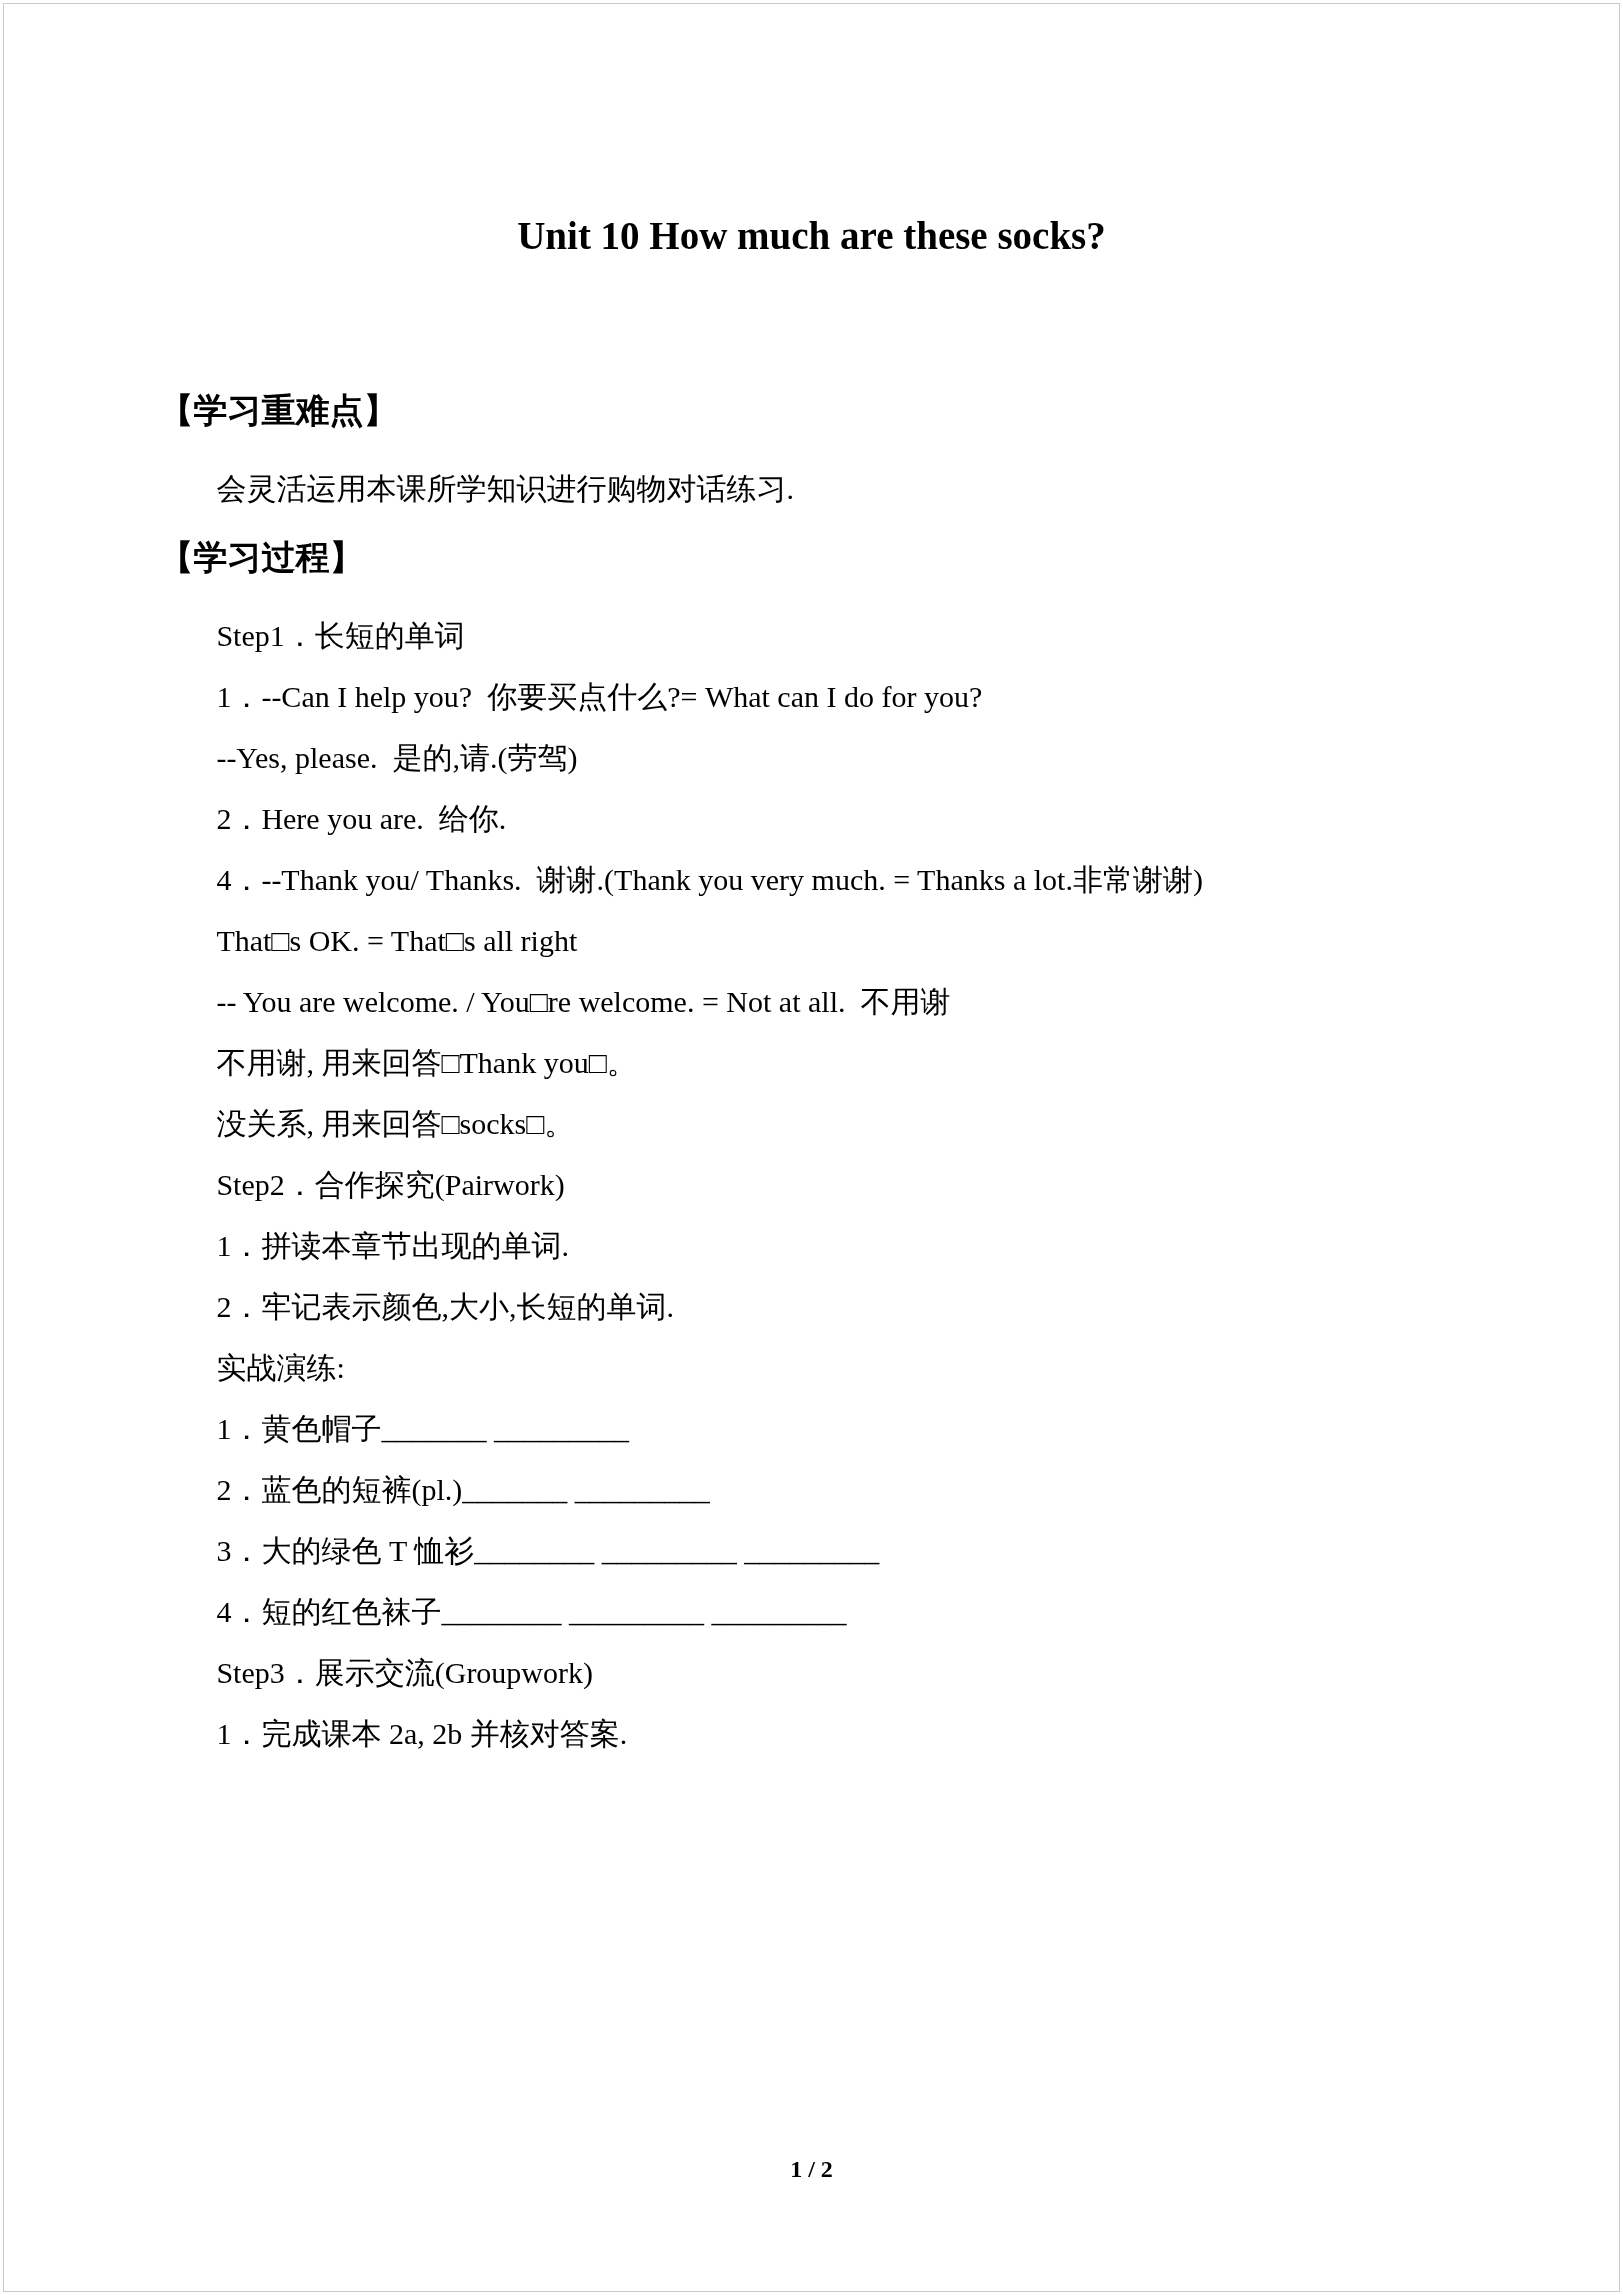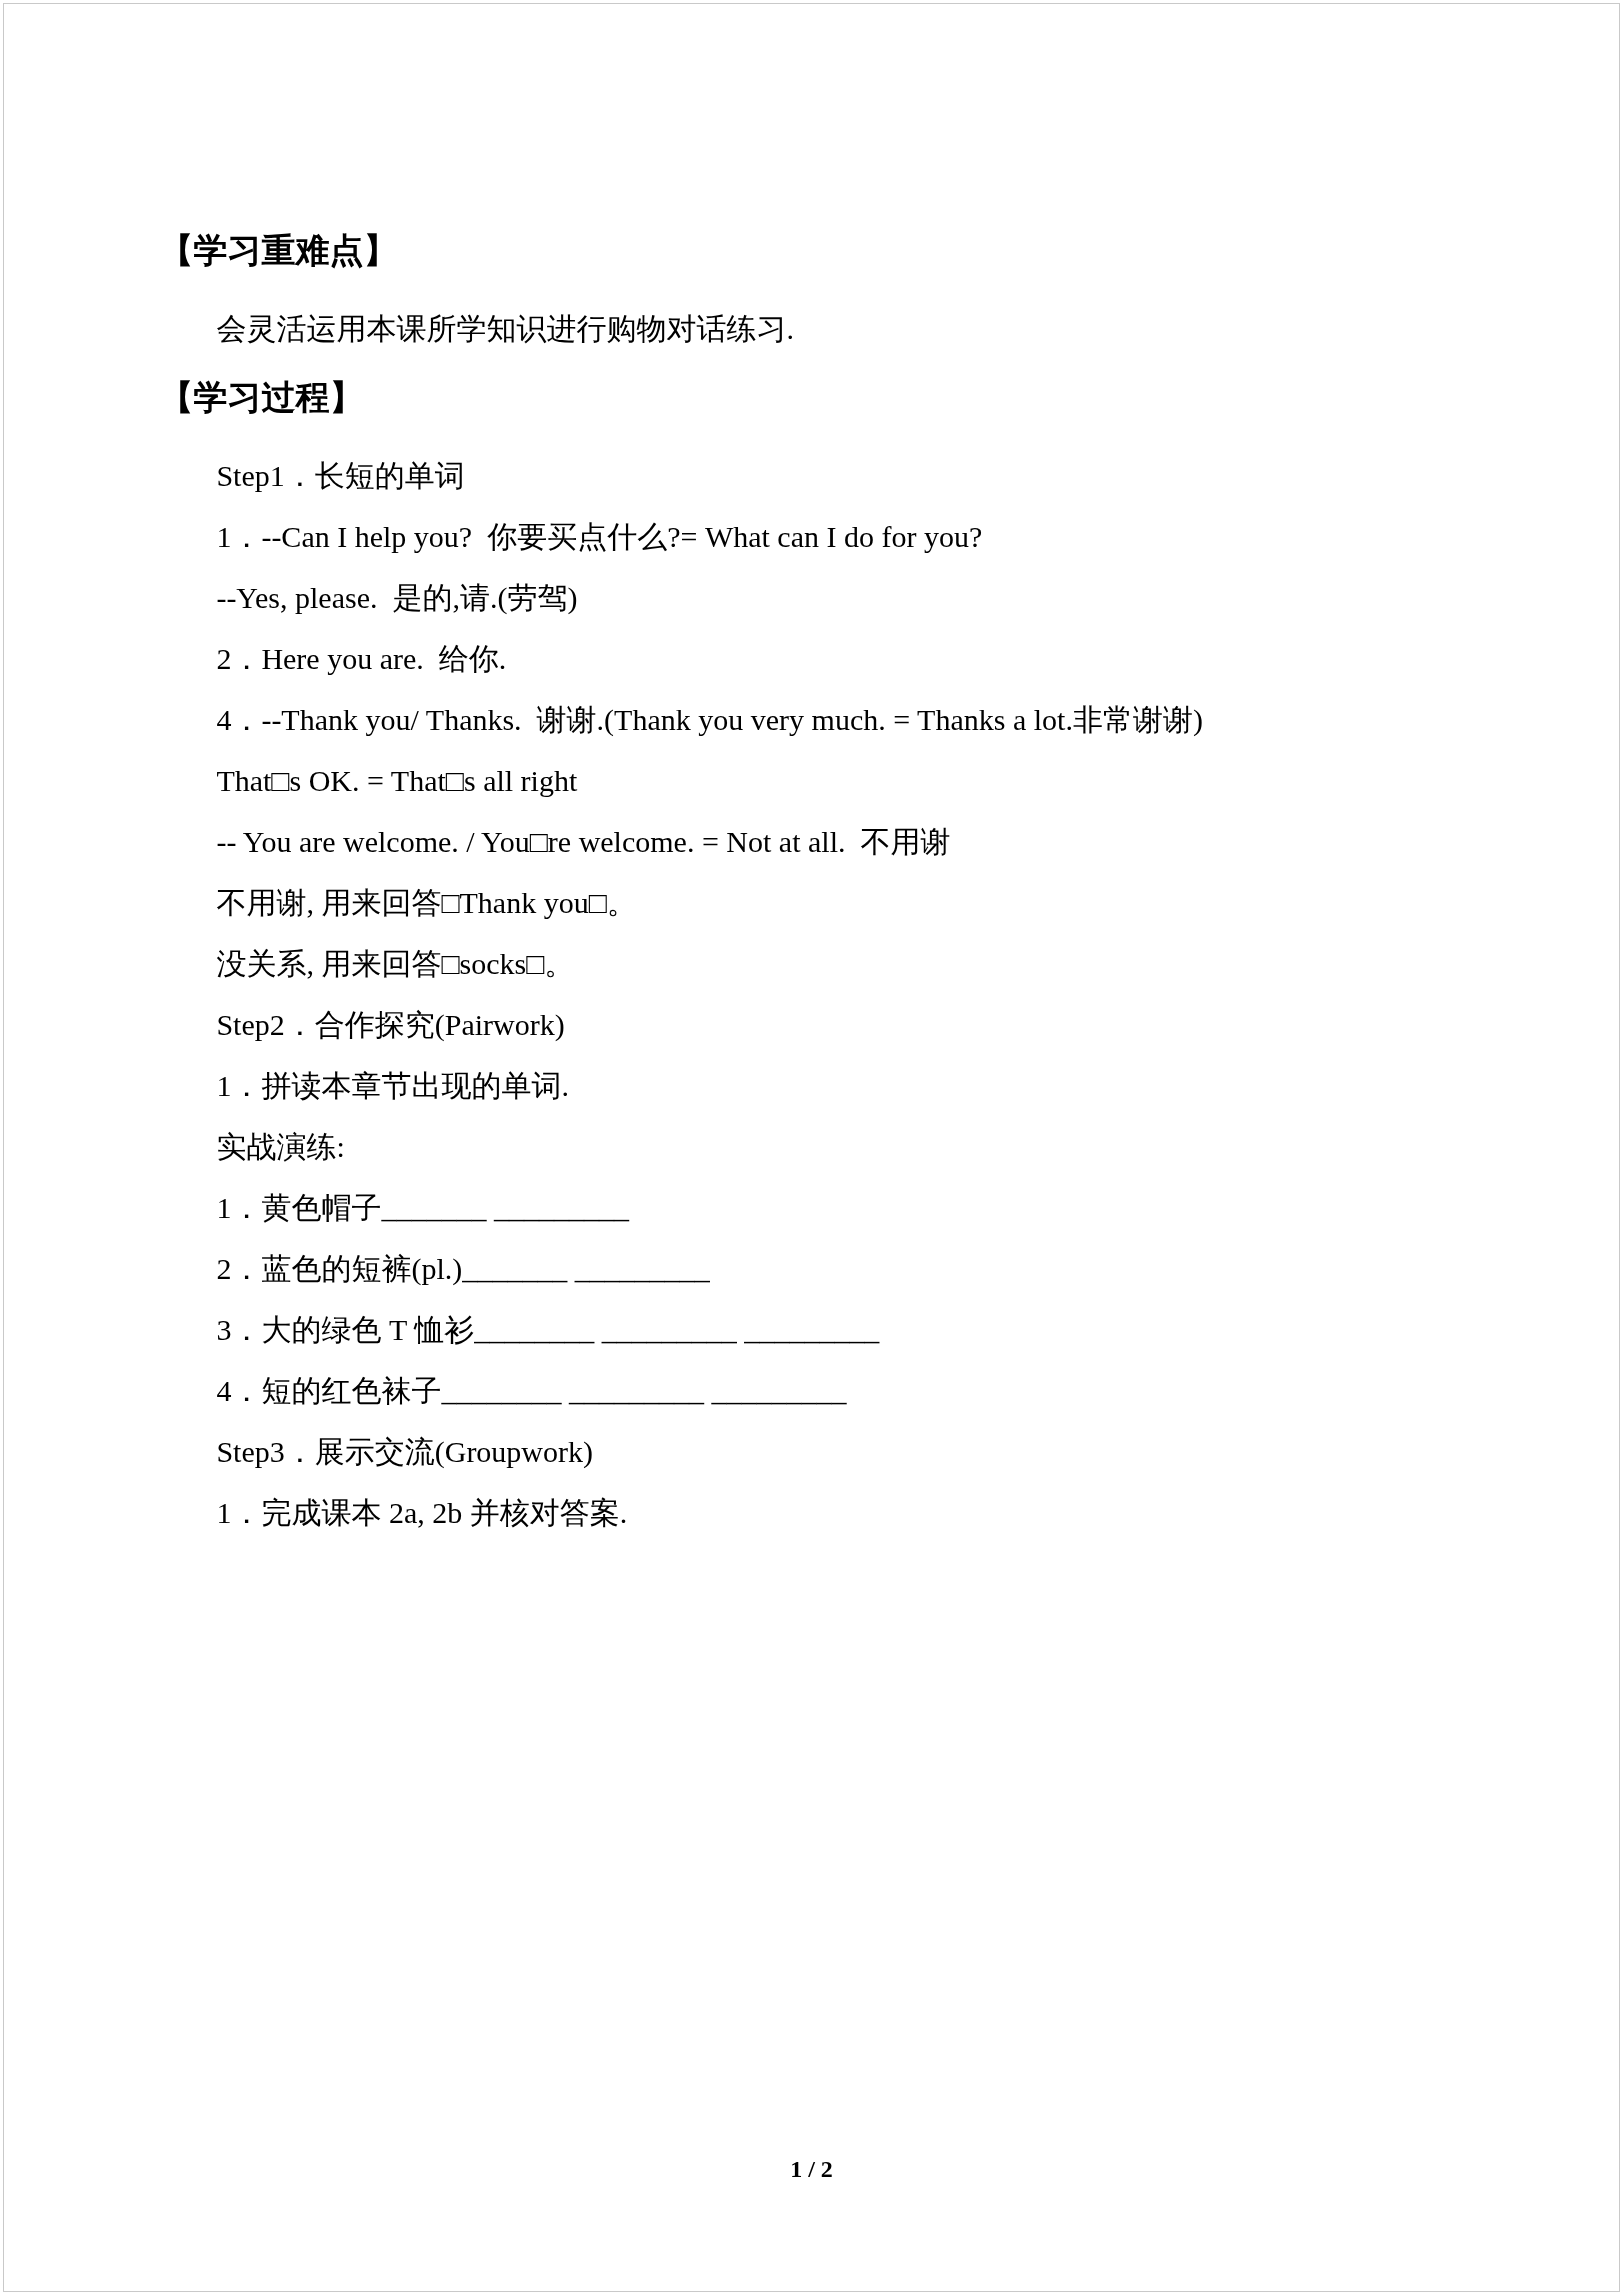--- a/index.html
+++ b/index.html
@@ -53,40 +53,42 @@
     text-align: center;
     font-size: 24px;
     font-weight: bold;
   }
 </style>
 </head>
 <body>
 
 <div class="page">
 
+  <h1 class="doc-title">Unit 10 How much are these socks?</h1>
 
 
   <section class="section">
     <h2 class="section-heading">【学习重难点】</h2>
     <p class="item">会灵活运用本课所学知识进行购物对话练习.</p>
   </section>
 
   <section class="section">
     <h2 class="section-heading">【学习过程】</h2>
     <p class="item">Step1．长短的单词</p>
     <p class="item">1．--Can I help you?  你要买点什么?= What can I do for you?</p>
     <p class="item">--Yes, please.  是的,请.(劳驾)</p>
     <p class="item">2．Here you are.  给你.</p>
     <p class="item">4．--Thank you/ Thanks.  谢谢.(Thank you very much. = Thanks a lot.非常谢谢)</p>
     <p class="item">That□s OK. = That□s all right</p>
     <p class="item">-- You are welcome. / You□re welcome. = Not at all.  不用谢</p>
     <p class="item">不用谢, 用来回答□Thank you□。</p>
     <p class="item">没关系, 用来回答□socks□。</p>
     <p class="item">Step2．合作探究(Pairwork)</p>
     <p class="item">1．拼读本章节出现的单词.</p>
+    <p class="item">2．牢记表示颜色,大小,长短的单词.</p>
     <p class="item">实战演练:</p>
     <p class="item">1．黄色帽子_______ _________</p>
     <p class="item">2．蓝色的短裤(pl.)_______ _________</p>
     <p class="item">3．大的绿色 T 恤衫________ _________ _________</p>
     <p class="item">4．短的红色袜子________ _________ _________</p>
     <p class="item">Step3．展示交流(Groupwork)</p>
     <p class="item">1．完成课本 2a, 2b 并核对答案.</p>
   </section>
 
   <div class="footer">1 / 2</div>

